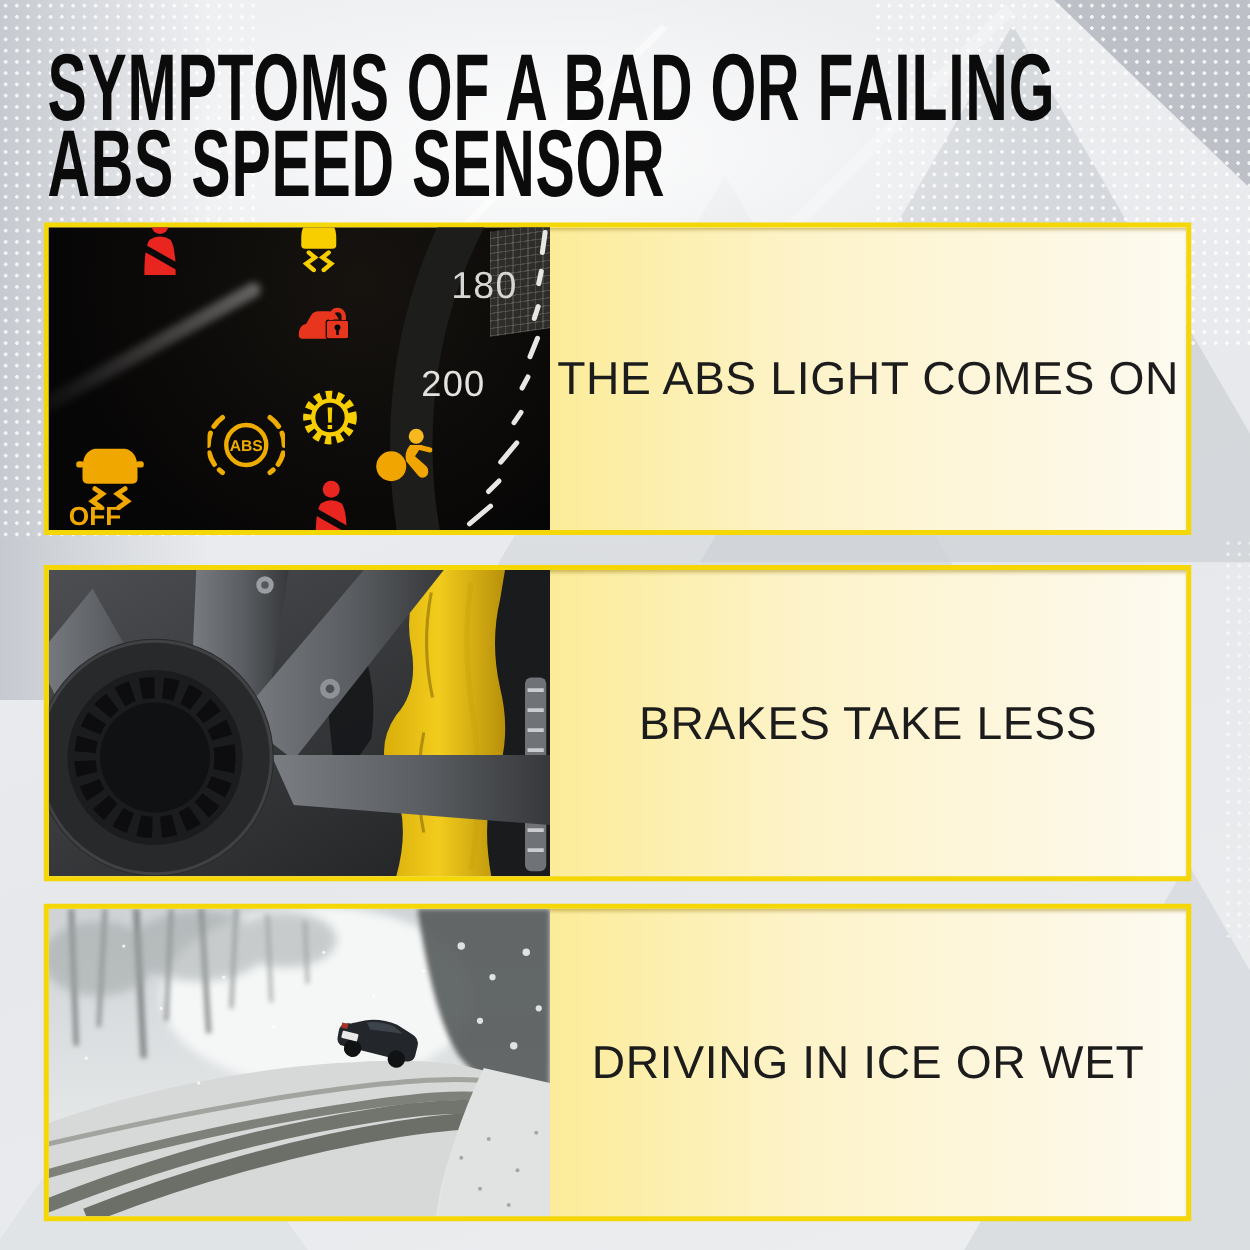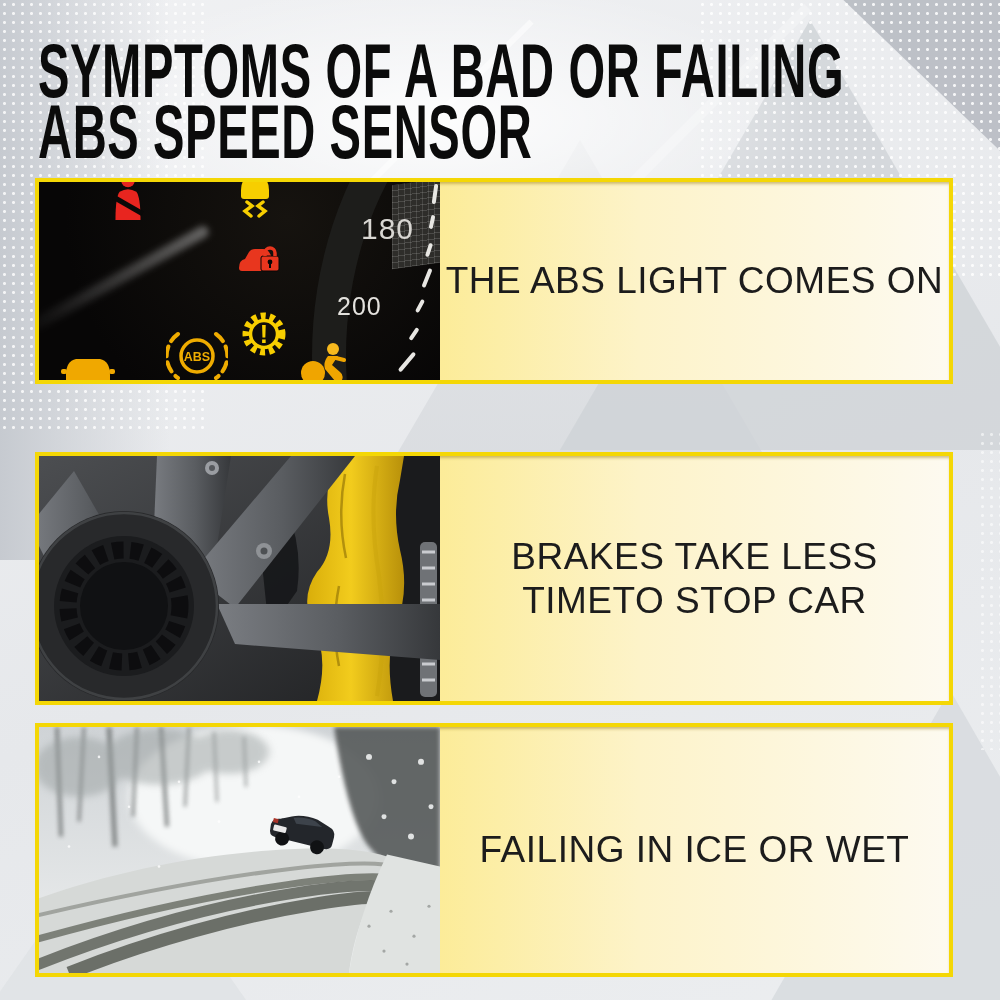--- a/index.html
+++ b/index.html
@@ -28,21 +28,21 @@
         background:radial-gradient(ellipse at center,rgba(255,255,255,.9),rgba(255,255,255,0) 70%);}
   
   .title{position:absolute;left:38px;top:40px;width:1300px;color:#0b0b0b;
          font-weight:bold;font-size:76px;line-height:61px;letter-spacing:1px;
          transform:scaleX(.62);transform-origin:left top;white-space:nowrap;}
   
   .row{position:absolute;left:35px;width:918px;box-sizing:border-box;
        border:4px solid #F4D705;display:flex;
        background:linear-gradient(90deg,#F9DD45 0%,#FBE87E 32%,#FDF3C9 66%,#FDFAF0 100%);
        box-shadow:inset 0 3px 3px -1px rgba(150,120,10,.45);}
-  .row1{top:178px;height:206px;}
+  .row1{top:178px;height:250px;}
   .row2{top:452px;height:253px;}
   .row3{top:723px;height:254px;}
   .photo{position:relative;width:401px;flex:none;overflow:hidden;}
   .panel{flex:1;display:flex;flex-direction:column;justify-content:center;align-items:center;
          text-align:center;color:#1c1c1c;font-size:37px;line-height:44px;letter-spacing:.5px;}
   
   .dash{background:radial-gradient(circle at 62% 18%,#16130f,#070606 75%);}
   .abs-pos{position:absolute;}
   .speedtxt{position:absolute;color:#d8d6d2;font-size:30px;letter-spacing:1px;}
   .needle{position:absolute;left:-6px;top:138px;width:200px;height:12px;border-radius:6px;
@@ -91,21 +91,21 @@
       <div class="tick" style="left:386px;top:38px;width:14px;transform:rotate(-78deg);"></div>
       <div class="tick" style="left:383px;top:66px;width:14px;transform:rotate(-72deg);"></div>
       <div class="tick" style="left:378px;top:94px;width:20px;transform:rotate(-68deg);"></div>
       <div class="tick" style="left:374px;top:122px;width:14px;transform:rotate(-62deg);"></div>
       <div class="tick" style="left:368px;top:150px;width:14px;transform:rotate(-56deg);"></div>
       <div class="tick" style="left:356px;top:178px;width:24px;transform:rotate(-50deg);"></div>
       <div class="tick" style="left:348px;top:205px;width:16px;transform:rotate(-45deg);"></div>
       <div class="tick" style="left:332px;top:228px;width:26px;transform:rotate(-40deg);"></div>
 
       <div class="speedtxt" style="left:322px;top:30px;">180</div>
-      <div class="speedtxt" style="left:298px;top:110px;font-size:25px;color:#e4e2de;">200</div>
+      <div class="speedtxt" style="left:298px;top:110px;font-size:29px;color:#e4e2de;">200</div>
 
       <svg class="abs-pos" style="left:66px;top:-10px;" width="46" height="48" viewBox="0 0 44 46">
         <circle cx="22" cy="8" r="6.5" fill="#e8251f"></circle>
         <path d="M10 46 Q10 24 14 19 Q22 14 30 19 Q34 24 34 46 Z" fill="#e8251f"></path>
         <line x1="8" y1="24" x2="36" y2="40" stroke="#0a0908" stroke-width="5"></line>
       </svg>
 
       <svg class="abs-pos" style="left:196px;top:-6px;" width="40" height="42" viewBox="0 0 40 42">
         <path d="M6 14 Q6 4 12 3 L28 3 Q34 4 34 14 L34 20 Q34 23 31 23 L9 23 Q6 23 6 20 Z" fill="#F7CE00"></path>
         <path d="M12 26 l5 4 l-7 5 l6 5" stroke="#F7CE00" stroke-width="3.5" fill="none" stroke-linecap="round"></path>
@@ -205,21 +205,20 @@
         <circle cx="85" cy="150" r="95" fill="#28292b"></circle>
         <circle cx="85" cy="150" r="93" fill="none" stroke="#45474a" stroke-width="2.5" opacity=".8"></circle>
         <circle cx="85" cy="150" r="70" fill="#1b1c1e"></circle>
         <circle cx="85" cy="150" r="56" fill="none" stroke="#0d0d0f" stroke-width="17" stroke-dasharray="11 7"></circle>
         <circle cx="85" cy="150" r="44" fill="#101113"></circle>
       </svg>
     </div>
 
     <div class="panel">
       <div>BRAKES TAKE LESS</div>
-      <div>TIMETO STOP CAR</div>
     </div>
   </div>
 
   <div class="row row3">
     <div class="photo">
       <svg class="photosvg" viewBox="0 0 401 247" preserveAspectRatio="none">
         <defs>
           <linearGradient id="sky" x1="0" y1="0" x2="0" y2="1">
             <stop offset="0" stop-color="#cfd3d6"></stop>
               <stop offset="1" stop-color="#edefef"></stop>
@@ -297,17 +296,17 @@
             <circle cx="180" cy="95" r="1.3"></circle>
             <circle cx="260" cy="70" r="1.3"></circle>
           <circle cx="30" cy="120" r="1.3"></circle>
             <circle cx="300" cy="50" r="1.3"></circle>
             <circle cx="120" cy="140" r="1.3"></circle>
         </g>
       </svg>
     </div>
 
     <div class="panel">
-      <div>FAILING IN ICE OR WET</div>
+      <div>DRIVING IN ICE OR WET</div>
     </div>
   </div>
 
 </div>
 
 </body></html>

